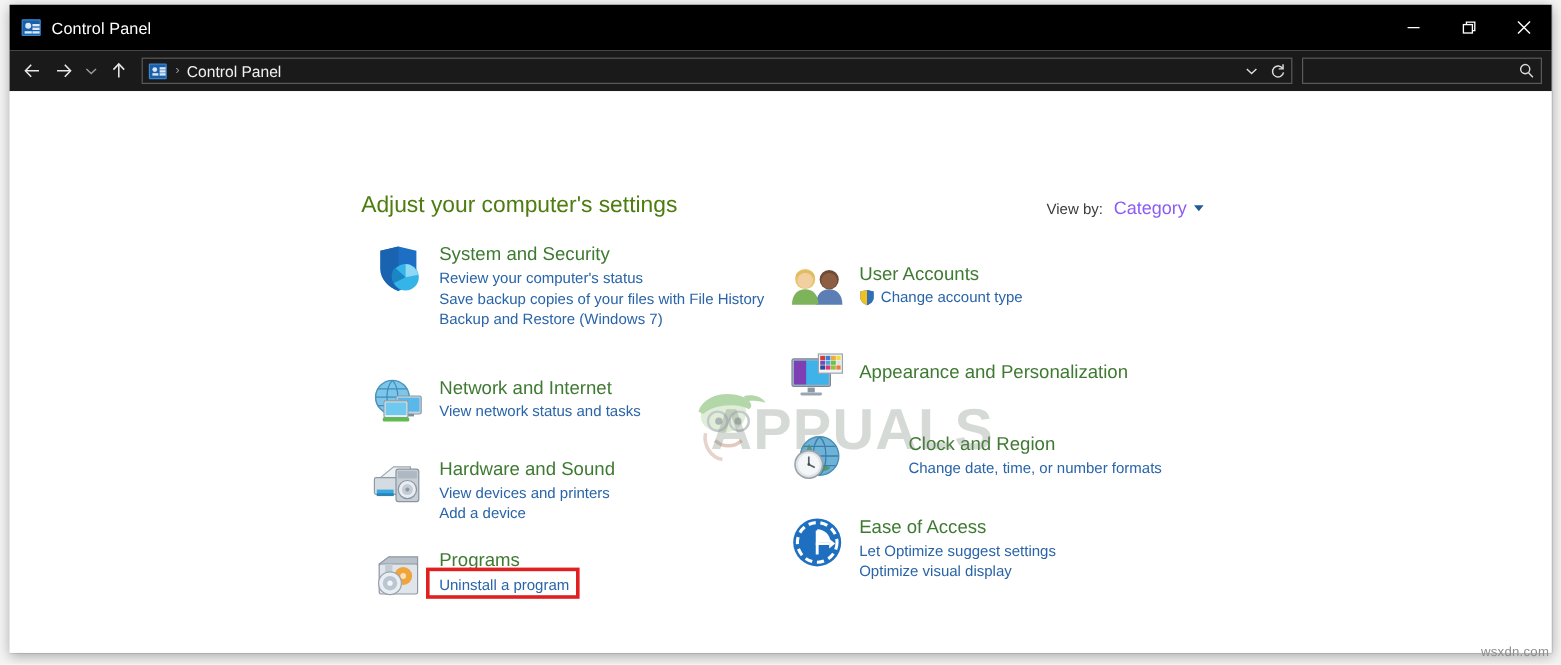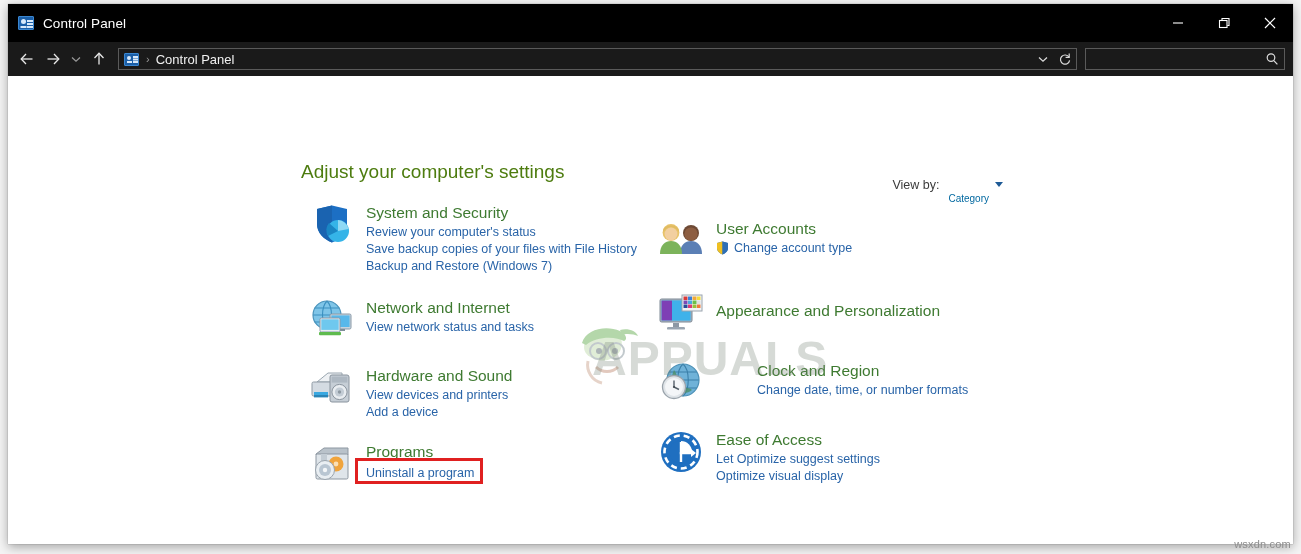--- a/index.html
+++ b/index.html
@@ -172,23 +172,22 @@
     white-space: nowrap;
   }
   .viewby {
     position: absolute;
     right: 290px; top: 89px;
     display: flex; align-items: center;
     white-space: nowrap;
   }
   .viewby-label { font-size: 12.5px; color: #3b3b3b; }
   .viewby-value {
-    font-size: 10px; color: #0369a1;
+    font-size: 15px; color: #8b5cf6;
     margin-left: 9px;
-    margin-top: 28px;
   }
   .viewby-caret {
     margin-left: 6px;
     width: 0; height: 0;
     border-left: 4.5px solid transparent;
     border-right: 4.5px solid transparent;
     border-top: 5px solid #1e5a96;
   }
   .columns {
     position: absolute;
@@ -361,21 +360,21 @@
       <div class="viewby">
         <span class="viewby-label">View by:</span>
         <span class="viewby-value">Category</span>
         <span class="viewby-caret"></span>
       </div>
 
       <div class="columns">
 
         <div class="col col-left">
 
-          <div class="cat" style="margin-bottom:22px;">
+          <div class="cat" style="margin-bottom:38px;">
             <div class="cat-icon">
               <svg width="46" height="46" viewBox="0 0 46 46">
                 <path d="M9 7 L24 3.5 L39 7 V22 C39 31 32 37.5 24 40.5 C16 37.5 9 31 9 22 Z" fill="#1c6fc4"></path>
                 <path d="M9 7 L24 3.5 V40.5 C16 37.5 9 31 9 22 Z" fill="#1a63b0"></path>
                 <circle cx="30" cy="29" r="11" fill="#35b4e8"></circle>
                 <path d="M30 29 L30 18 A11 11 0 0 1 40.5 27 Z" fill="#8fd9f5"></path>
                 <path d="M30 29 L20 34 A11 11 0 0 1 21 21 Z" fill="#1a86c4"></path>
               </svg>
             </div>
             <div class="cat-body">

